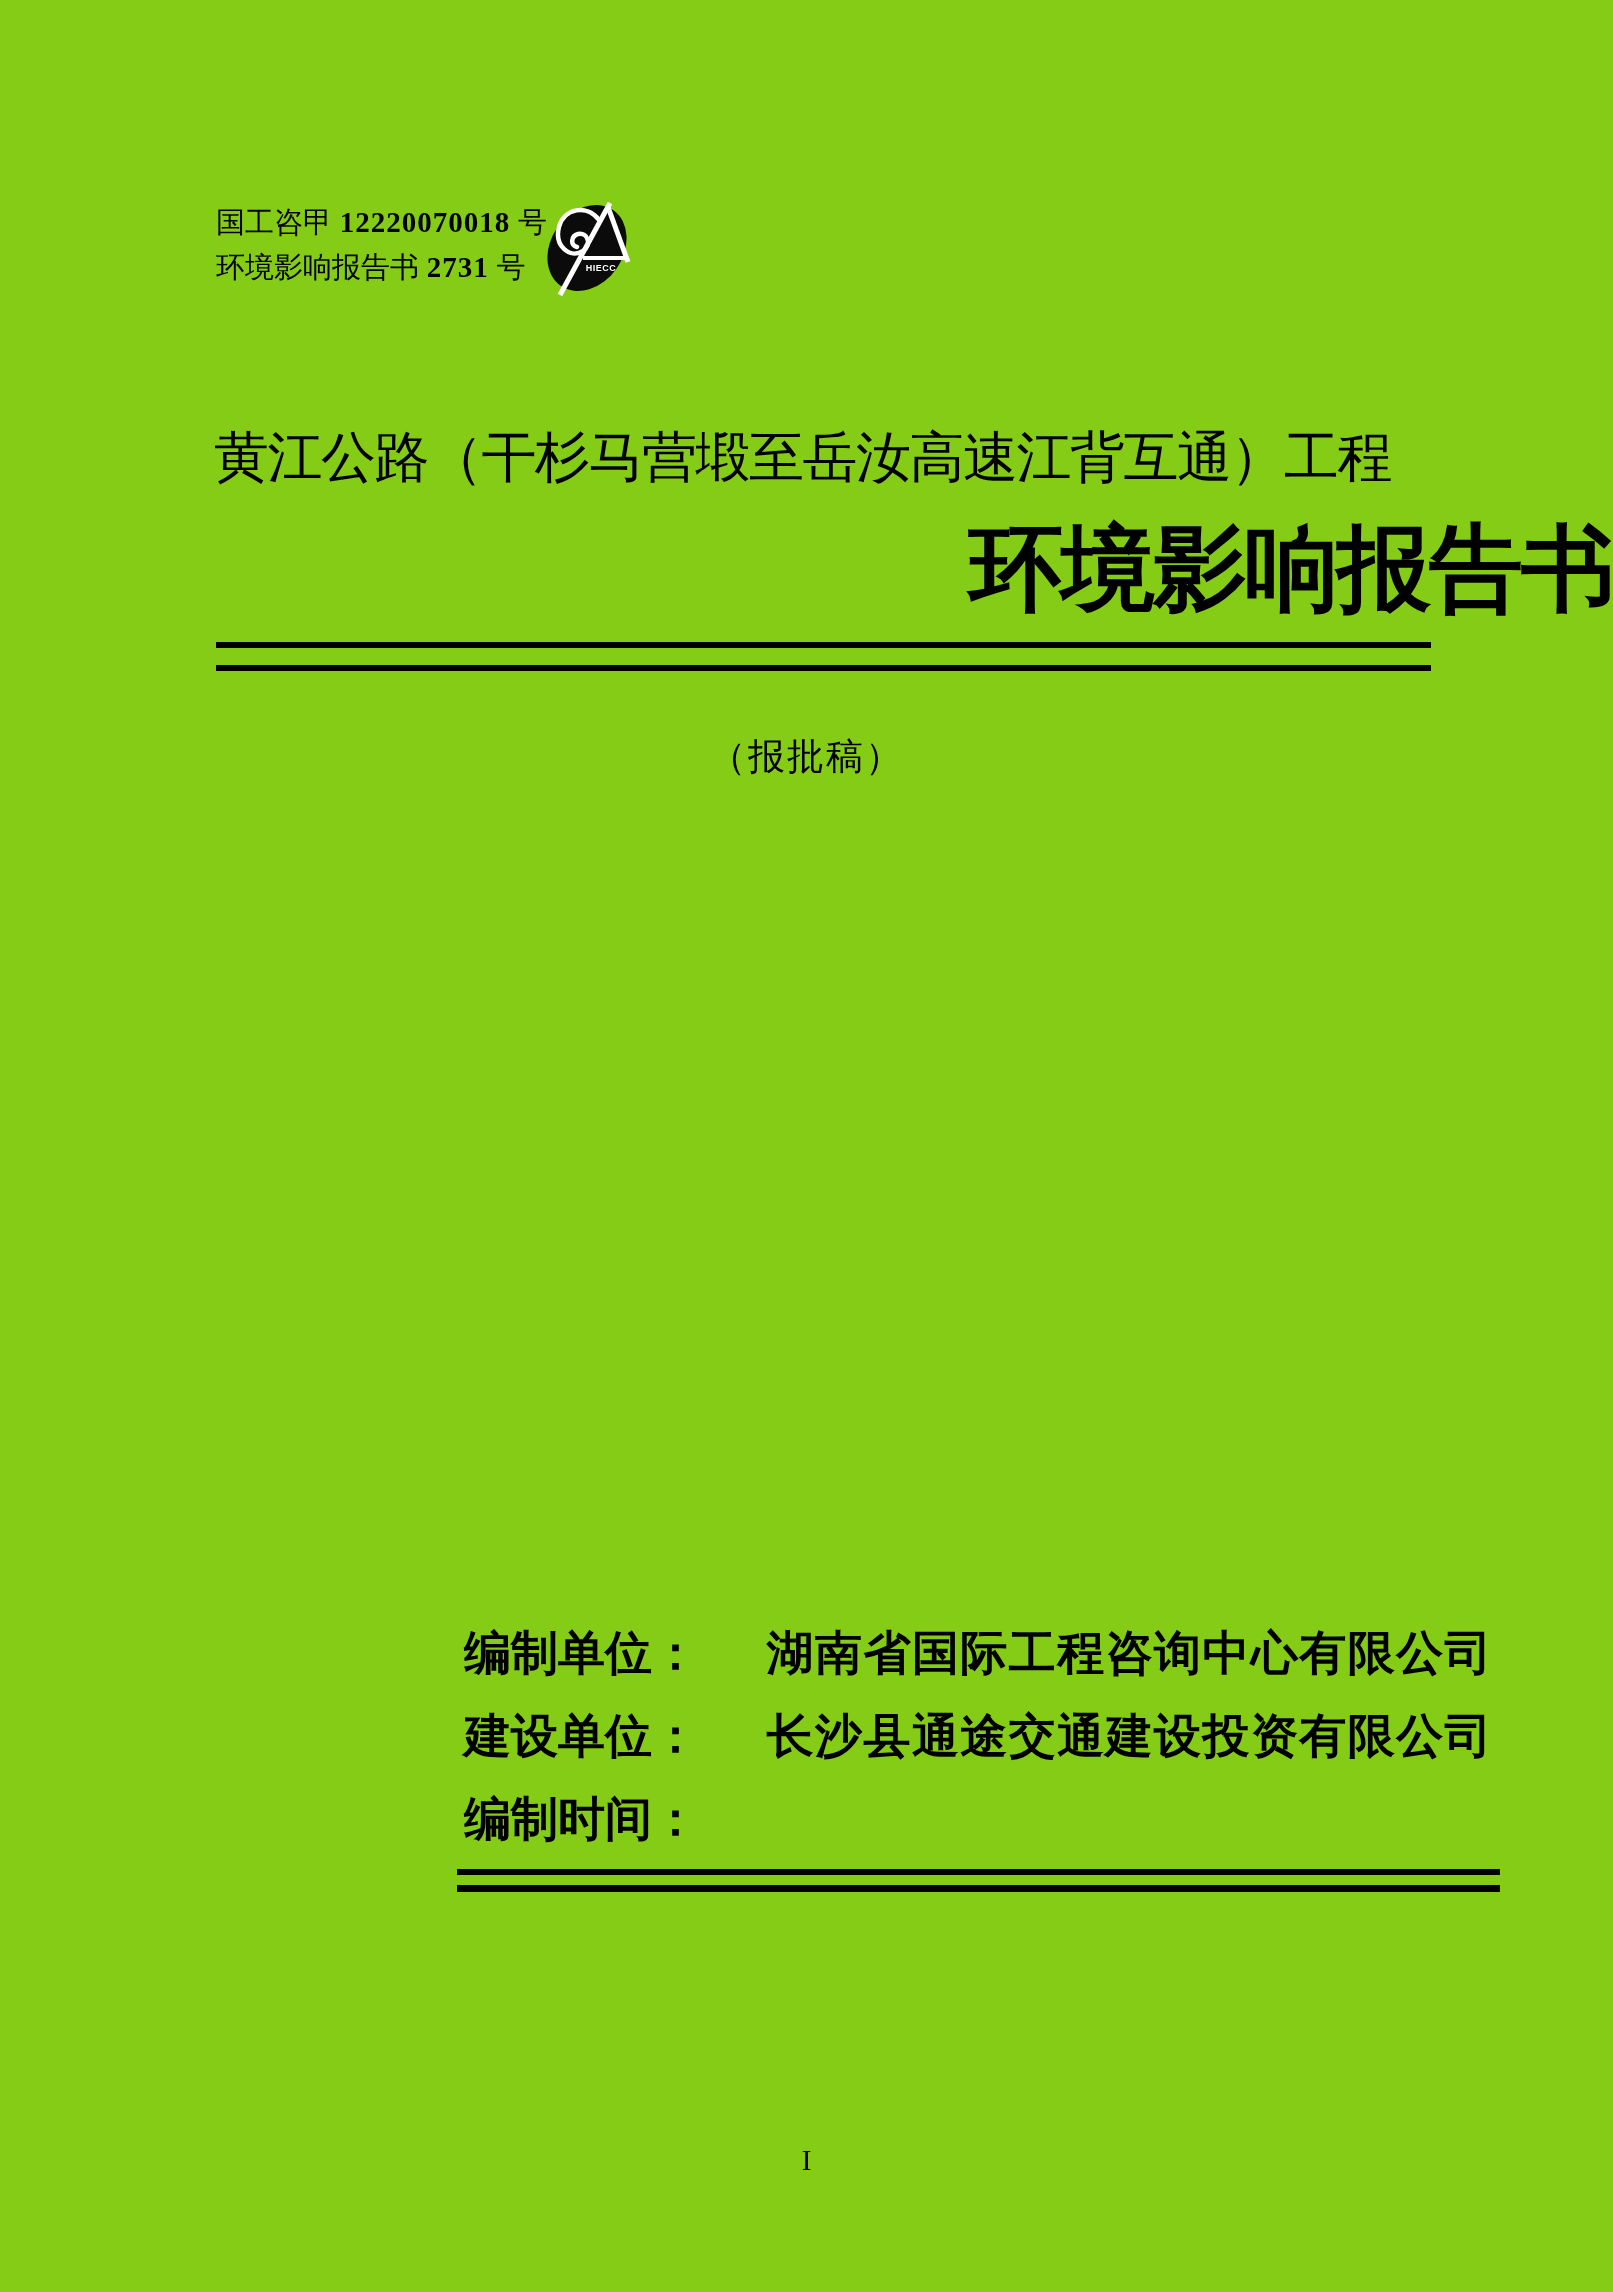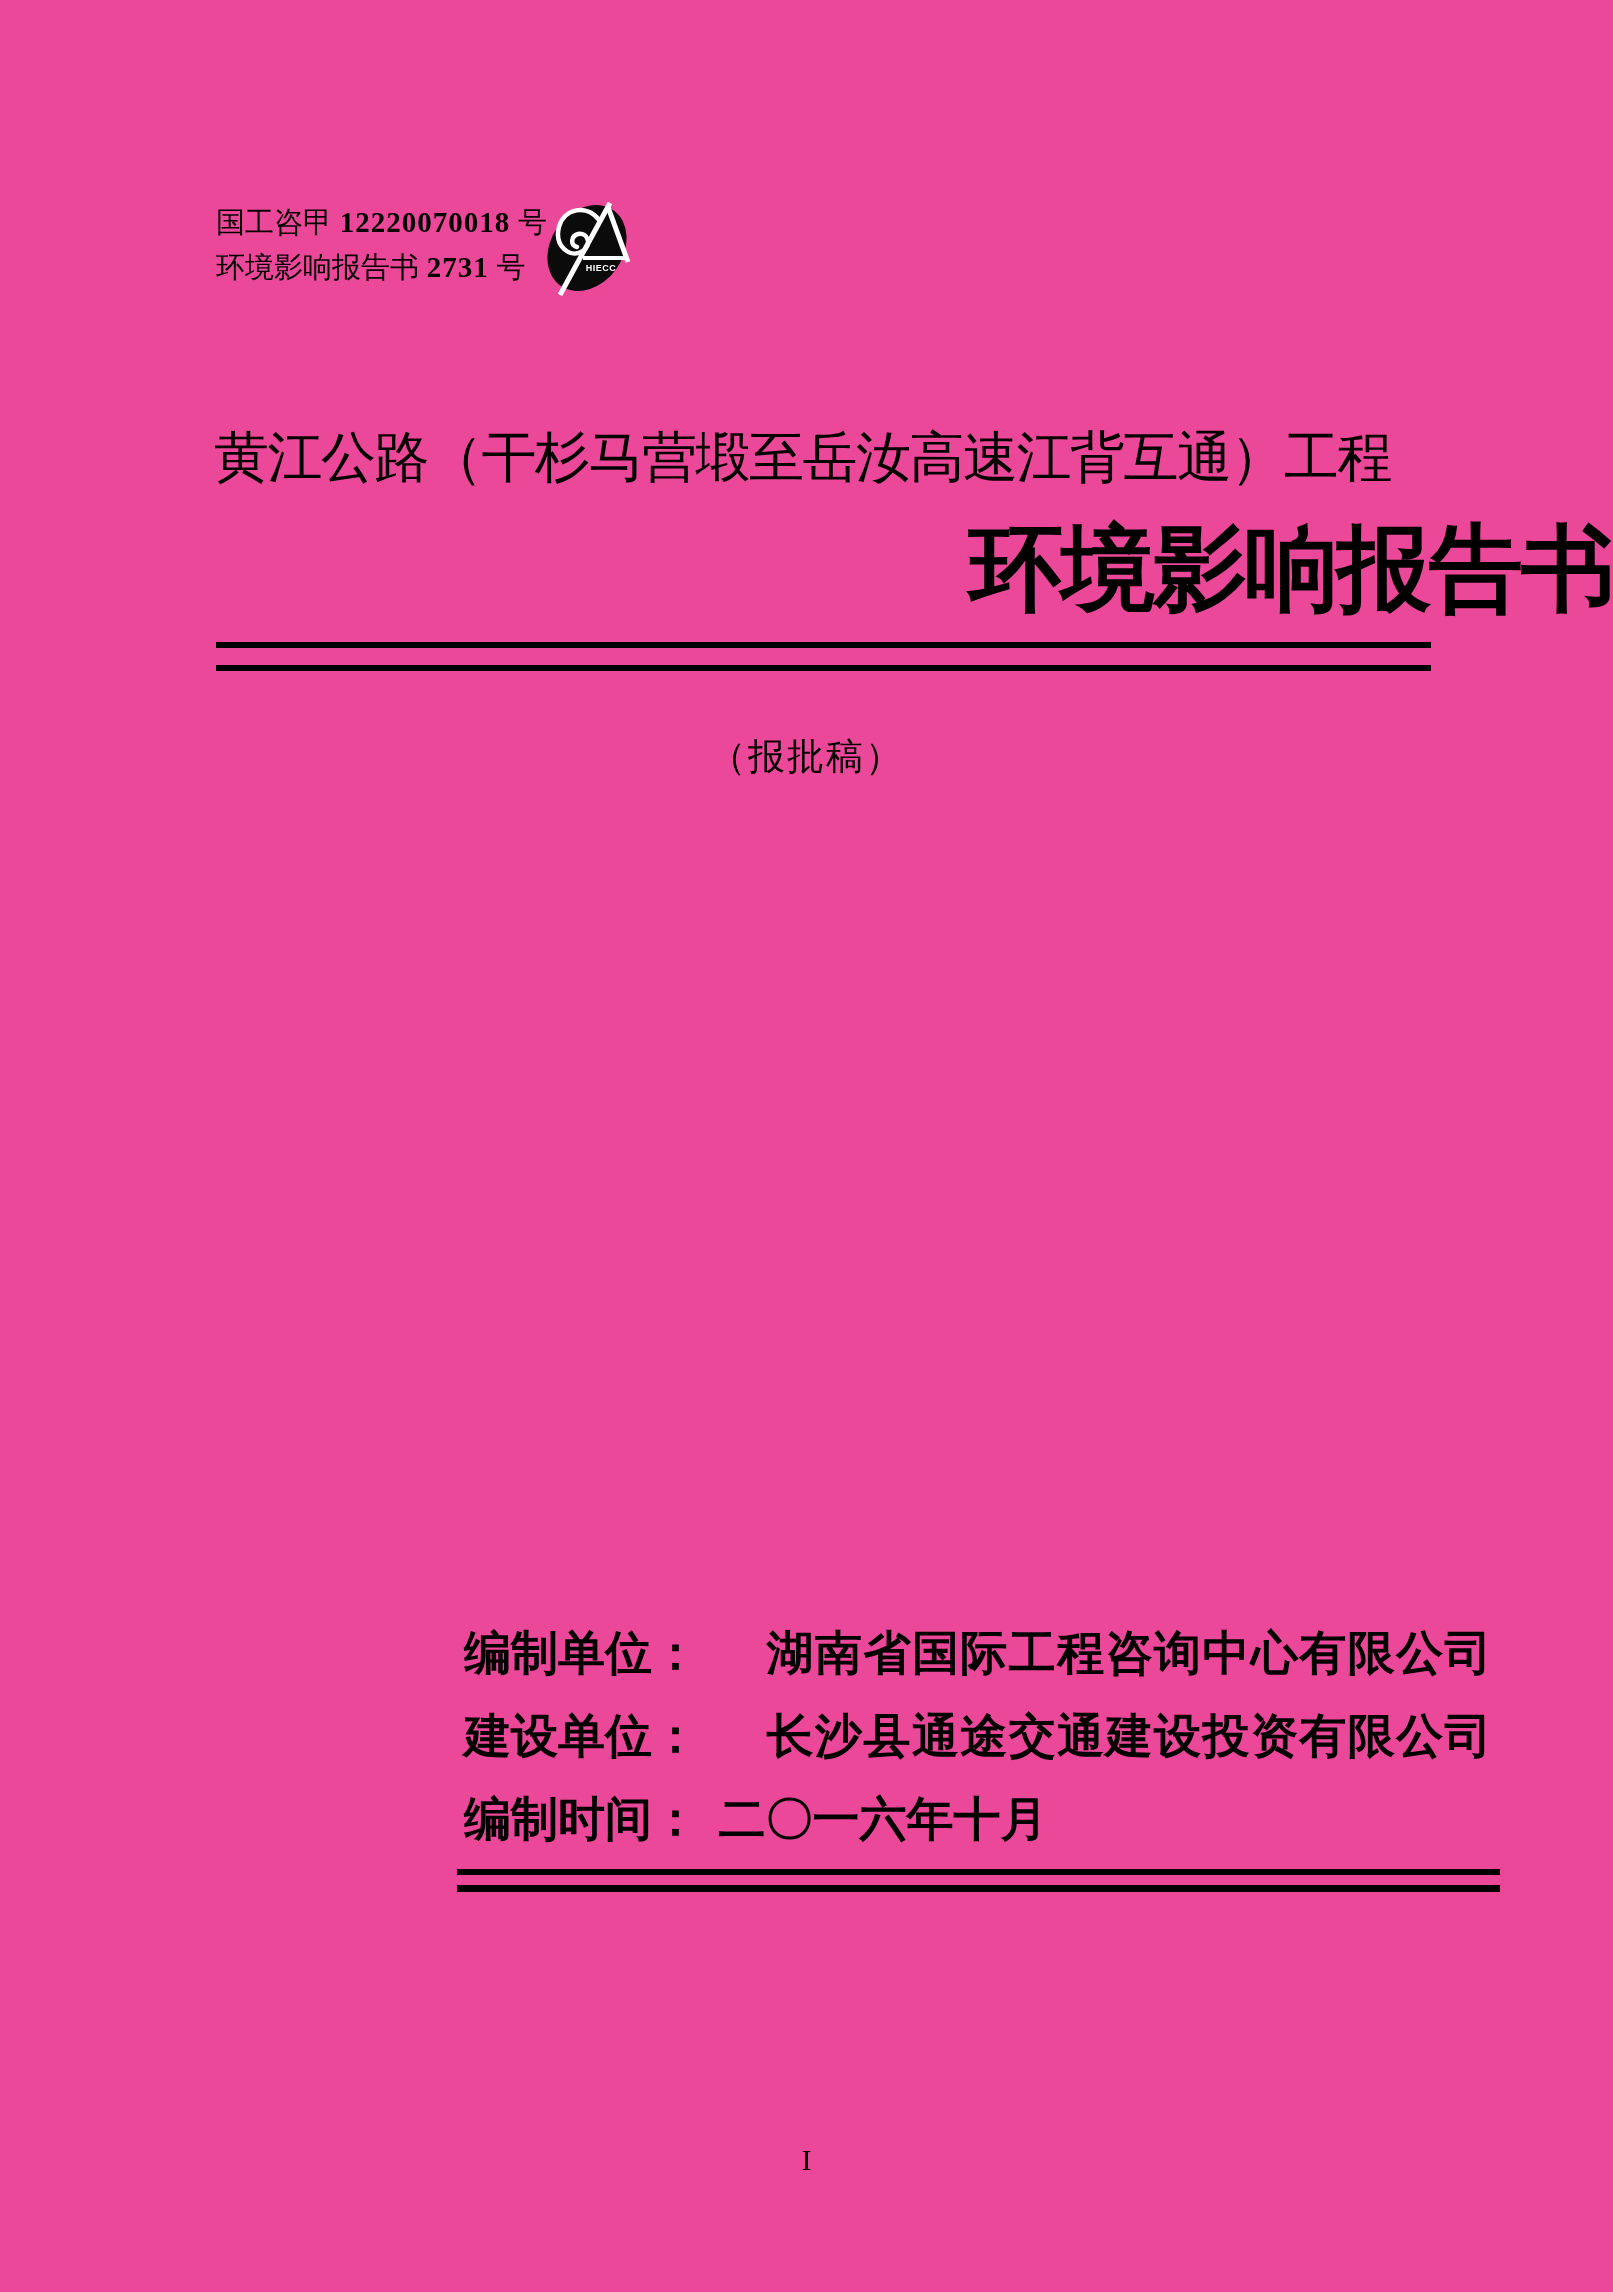--- a/index.html
+++ b/index.html
@@ -4,21 +4,21 @@
 <style>
   html, body {
     margin: 0;
     padding: 0;
     background: #ffffff;
   }
   .page {
     position: relative;
     width: 1613px;
     height: 2293px;
-    background: #ec4899;
+    background: #84cc16;
     color: #000000;
     font-family: "Liberation Serif", serif;
     overflow: hidden;
   }
 
   
   .cert-block {
     position: absolute;
     left: 216px;
     top: 200px;
@@ -181,21 +181,20 @@
     <div class="info-row">
       <span class="info-label">编制单位：</span>
       <span class="info-value justified">湖南省国际工程咨询中心有限公司</span>
     </div>
     <div class="info-row">
       <span class="info-label">建设单位：</span>
       <span class="info-value justified">长沙县通途交通建设投资有限公司</span>
     </div>
     <div class="info-row">
       <span class="info-label">编制时间：</span>
-      <span class="info-value">二〇一六年十月</span>
     </div>
   </div>
 
   <div class="rule-bottom">
     <div class="rule-a"></div>
     <div class="rule-b"></div>
   </div>
 
   <div class="page-number">I</div>
 

